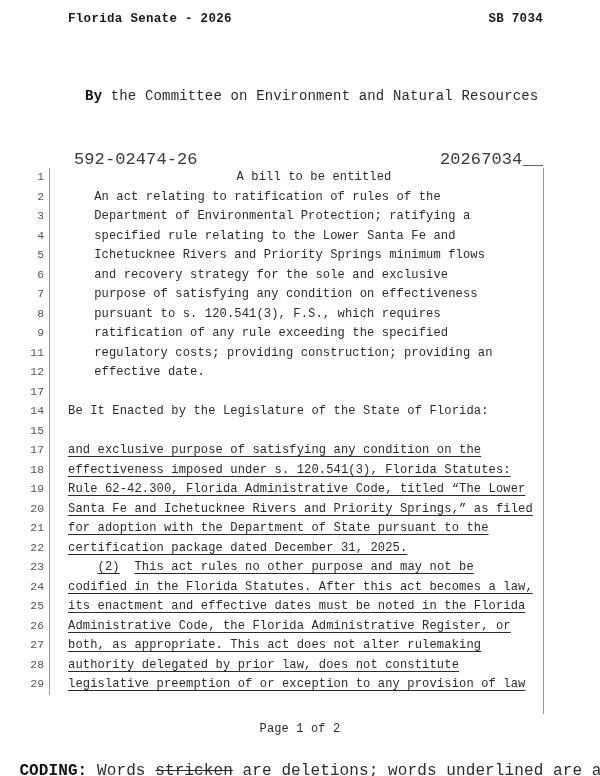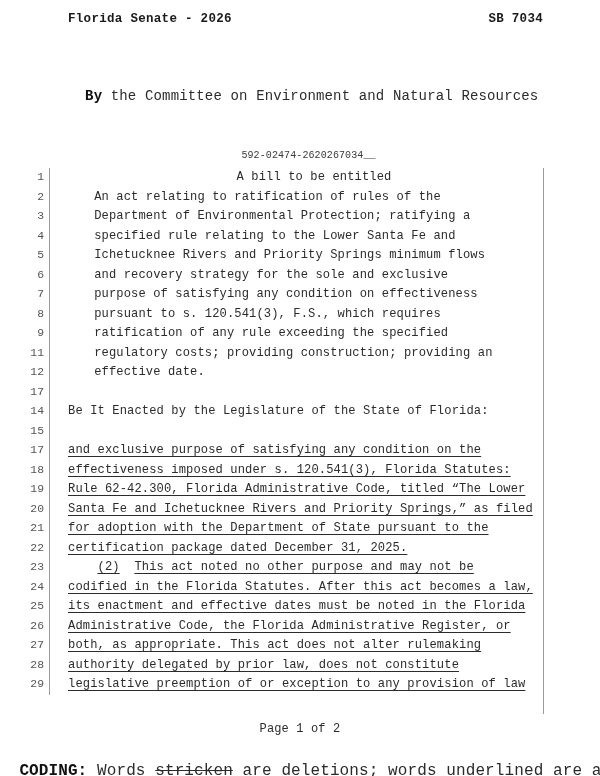--- a/index.html
+++ b/index.html
@@ -45,22 +45,22 @@
     color: #111;
   }
 
   
   .docid-row {
     position: absolute;
     left: 74px;
     right: 57px;
     top: 150px;
     display: flex;
-    justify-content: center;
-    font-size: 10px;
+    justify-content: space-between;
+    font-size: 17px;
     color: #3a3a3a;
     letter-spacing: 0.1px;
   }
   .docid-right { white-space: pre; }
 
   
   .bill-body {
     position: absolute;
     left: 0;
     top: 168px;
@@ -225,21 +225,21 @@
     <div class="line-row">
       <div class="line-no">21</div>
       <div class="line-text"><span class="u">for adoption with the Department of State pursuant to the</span></div>
     </div>
     <div class="line-row">
       <div class="line-no">22</div>
       <div class="line-text"><span class="u">certification package dated December 31, 2025.</span></div>
     </div>
     <div class="line-row">
       <div class="line-no">23</div>
-      <div class="line-text"><span>    </span><span class="u">(2)</span><span>  </span><span class="u">This act noted no other purpose and may not be</span></div>
+      <div class="line-text"><span>    </span><span class="u">(2)</span><span>  </span><span class="u">This act rules no other purpose and may not be</span></div>
     </div>
     <div class="line-row">
       <div class="line-no">24</div>
       <div class="line-text"><span class="u">codified in the Florida Statutes. After this act becomes a law,</span></div>
     </div>
     <div class="line-row">
       <div class="line-no">25</div>
       <div class="line-text"><span class="u">its enactment and effective dates must be noted in the Florida</span></div>
     </div>
     <div class="line-row">

